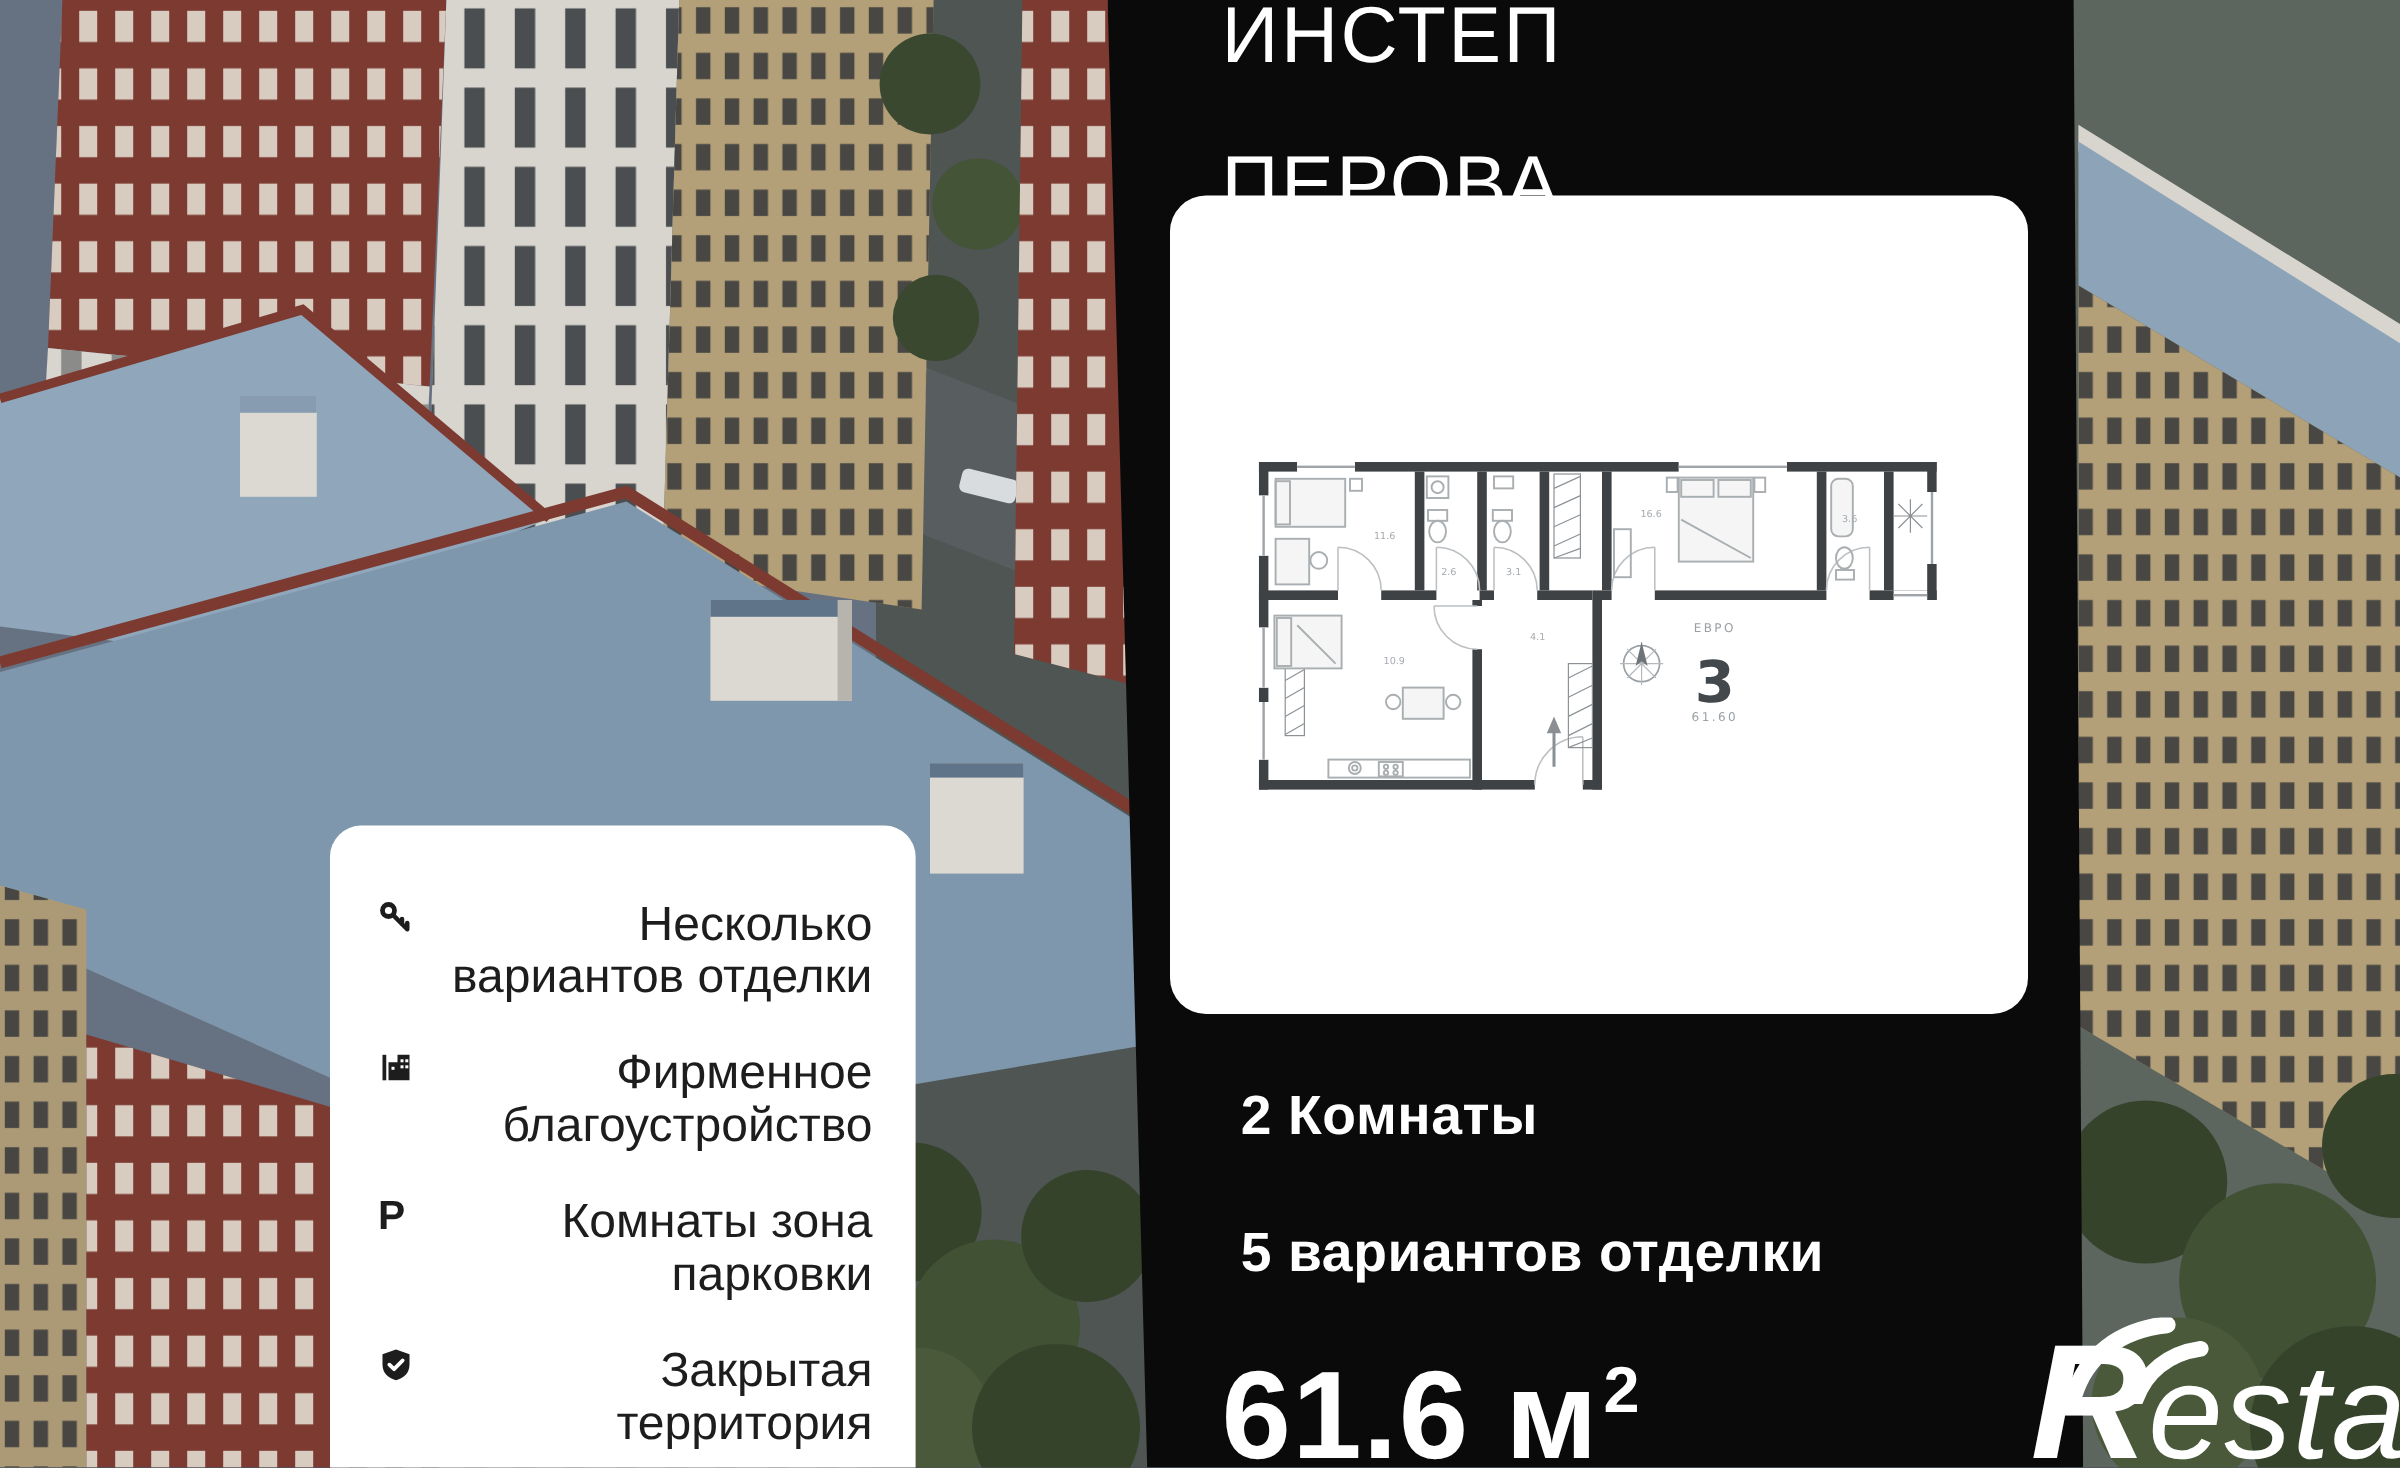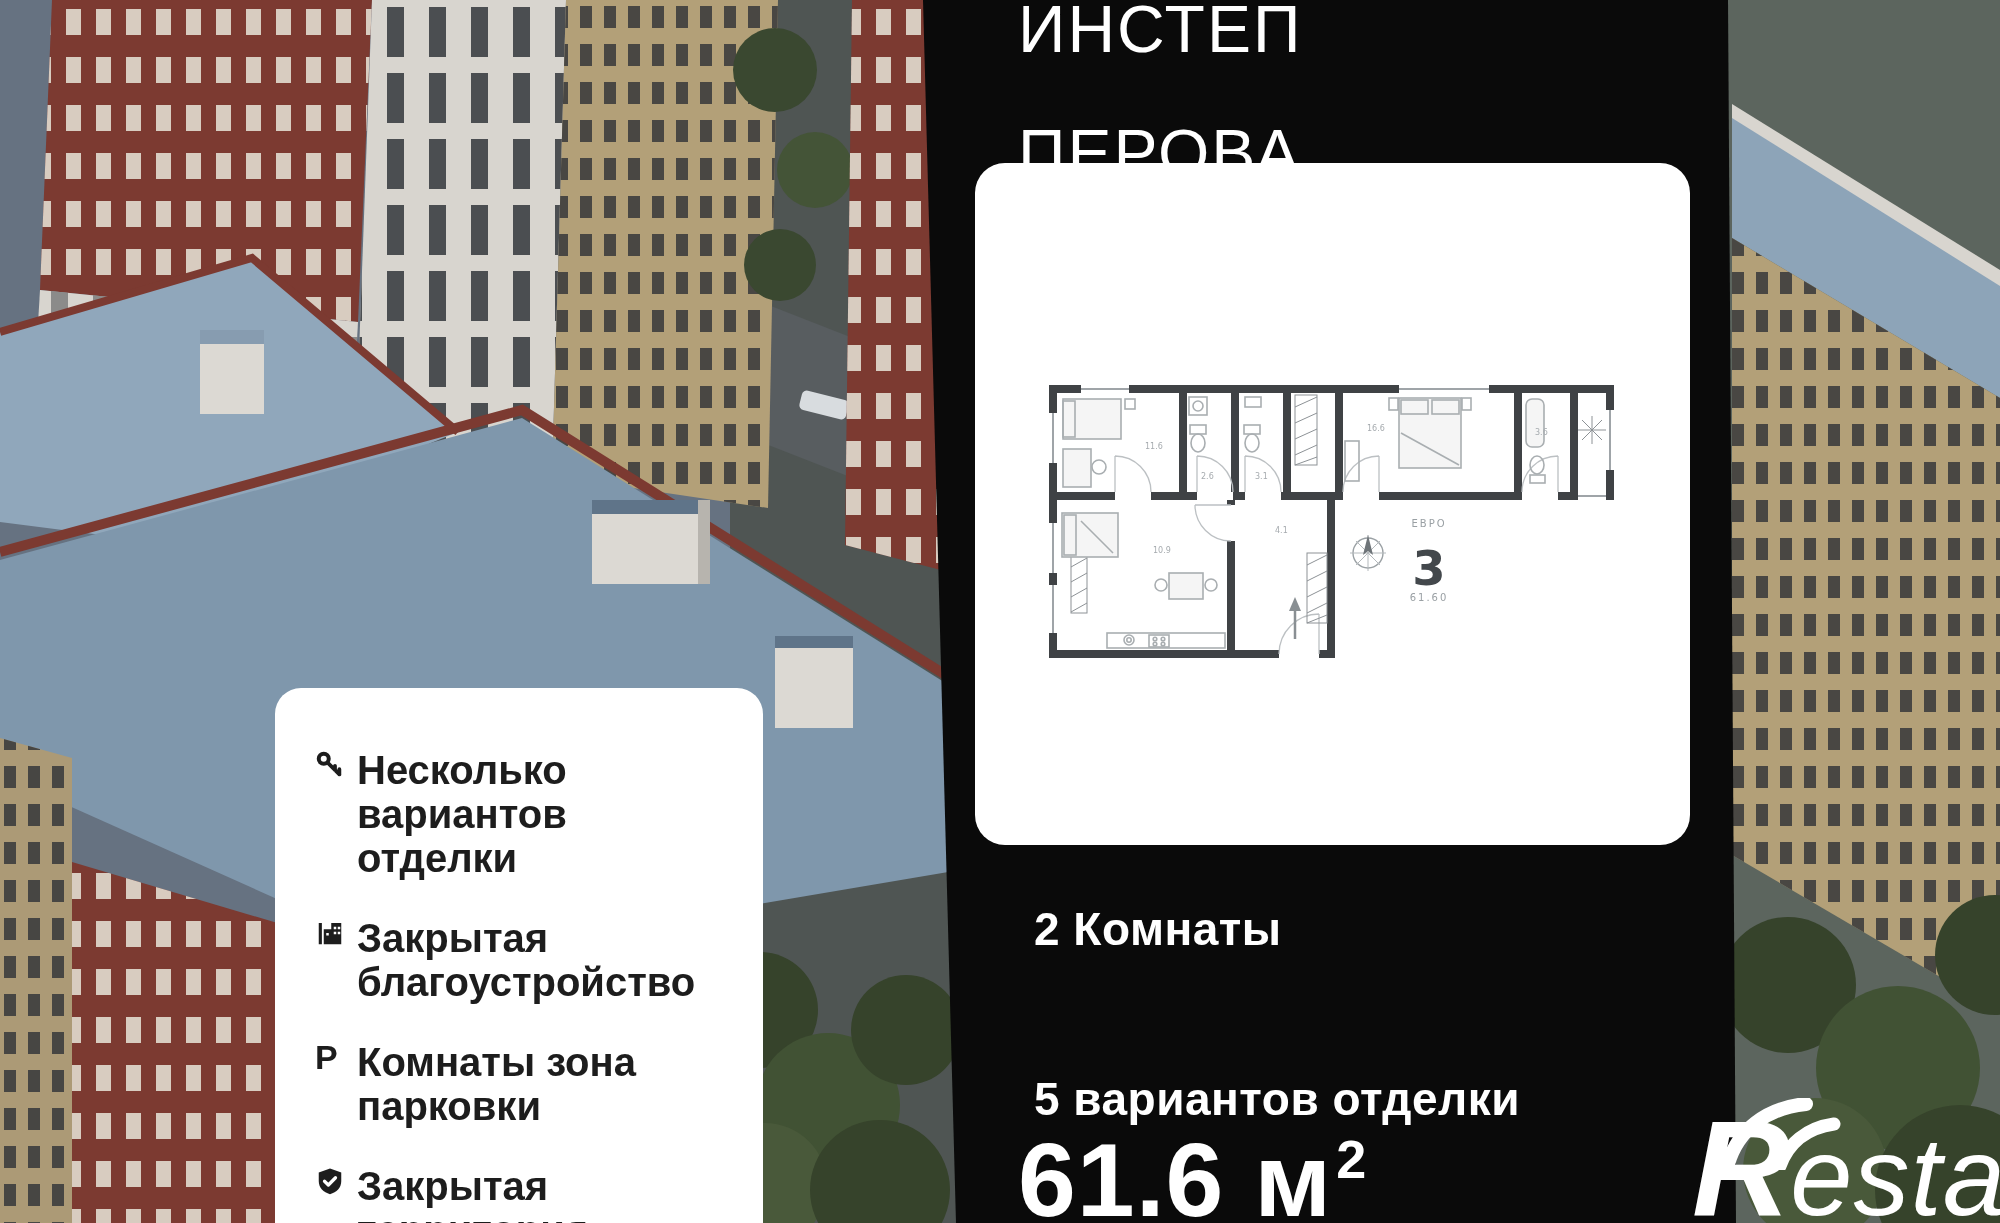--- a/index.html
+++ b/index.html
@@ -33,32 +33,32 @@
   .plan .lbl{fill:#a6abaf;font-size:8px;font-family:"DejaVu Sans",sans-serif;}
   .plan .small{fill:#9aa0a4;font-size:10px;letter-spacing:2px;text-anchor:middle;
                font-family:"DejaVu Sans",sans-serif;}
   .plan .big{fill:#43484c;font-size:48px;font-weight:600;text-anchor:middle;
              font-family:"DejaVu Sans",sans-serif;}
 
   
   .spec{position:absolute;left:1018px;color:#ffffff;font-weight:700;font-size:46px;
         letter-spacing:0.5px;white-space:nowrap;margin-left:16px;}
   .spec.rooms{top:902px;}
-  .spec.finishes{top:1072px;}
+  .spec.finishes{top:1016px;}
   .area{position:absolute;left:1018px;top:1128px;color:#ffffff;font-weight:800;
         font-size:104px;letter-spacing:1px;white-space:nowrap;line-height:1;}
   .area .sup{font-size:54px;position:relative;top:-38px;margin-left:4px;}
 
   
   .features{position:absolute;left:275px;top:688px;width:488px;height:560px;
             background:#ffffff;border-radius:26px 26px 0 0;padding:60px 28px 0 40px;
             box-sizing:border-box;}
   .feat{display:flex;align-items:flex-start;margin-bottom:36px;}
   .feat .ic{width:42px;flex:0 0 42px;margin-top:2px;}
-  .feat .tx{color:#1d1d1d;font-weight:700;font-size:40px;line-height:44px;width:370px;}
+  .feat .tx{color:#1d1d1d;font-weight:400;font-size:40px;line-height:44px;width:370px;text-align:right;}
   .picon{font-size:34px;font-weight:800;color:#1d1d1d;line-height:30px;display:inline-block;}
 
   
   .wm-arcs{position:absolute;left:1722px;top:1098px;}
   .wm-text{position:absolute;left:1692px;top:1100px;color:#ffffff;font-style:italic;
            white-space:nowrap;line-height:1;}
   .wm-text .r{font-size:136px;font-weight:700;}
   .wm-text .rest{font-size:112px;font-weight:400;letter-spacing:1px;}
 </style>
 </head>
@@ -315,21 +315,21 @@
         <svg width="30" height="30" viewBox="0 0 24 24">
           <rect x="3" y="4" width="2.5" height="17" fill="#1d1d1d"></rect>
           <path d="M7,21 V9 h6 V4 h8 V21 z" fill="#1d1d1d"></path>
           <rect x="15" y="7" width="2" height="2" fill="#ffffff"></rect>
           <rect x="18.2" y="7" width="2" height="2" fill="#ffffff"></rect>
           <rect x="15" y="11" width="2" height="2" fill="#ffffff"></rect>
           <rect x="18.2" y="11" width="2" height="2" fill="#ffffff"></rect>
           <rect x="9" y="12" width="2" height="2" fill="#ffffff"></rect>
         </svg>
       </span>
-      <span class="tx">Закрытая благоустройство</span>
+      <span class="tx">Фирменное благоустройство</span>
     </div>
     <div class="feat">
       <span class="ic">
         <span class="picon">P</span>
       </span>
       <span class="tx">Комнаты зона парковки</span>
     </div>
     <div class="feat">
       <span class="ic">
         <svg width="30" height="30" viewBox="0 0 24 24">

